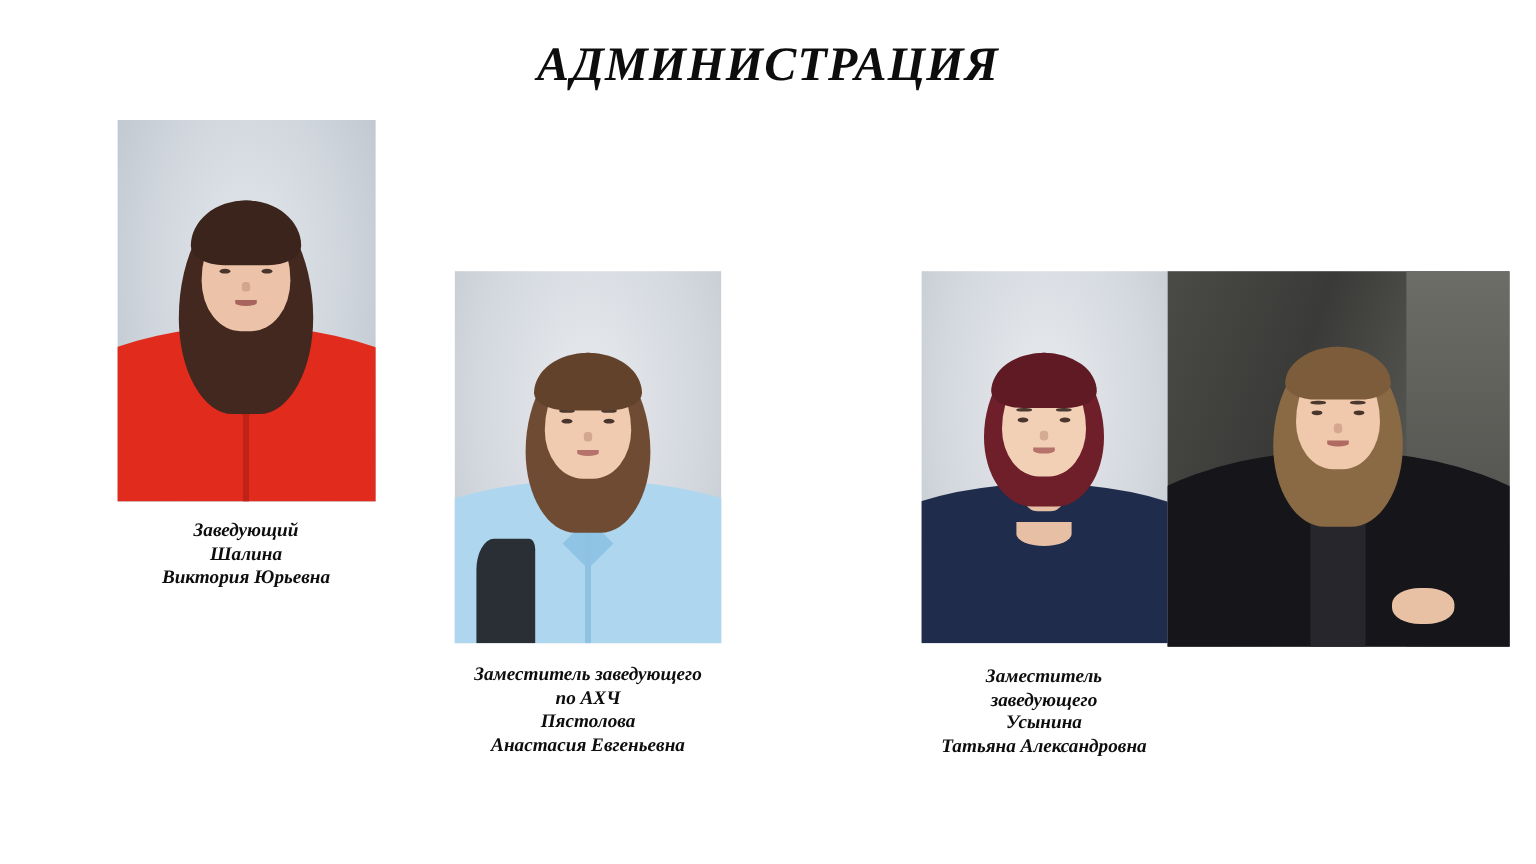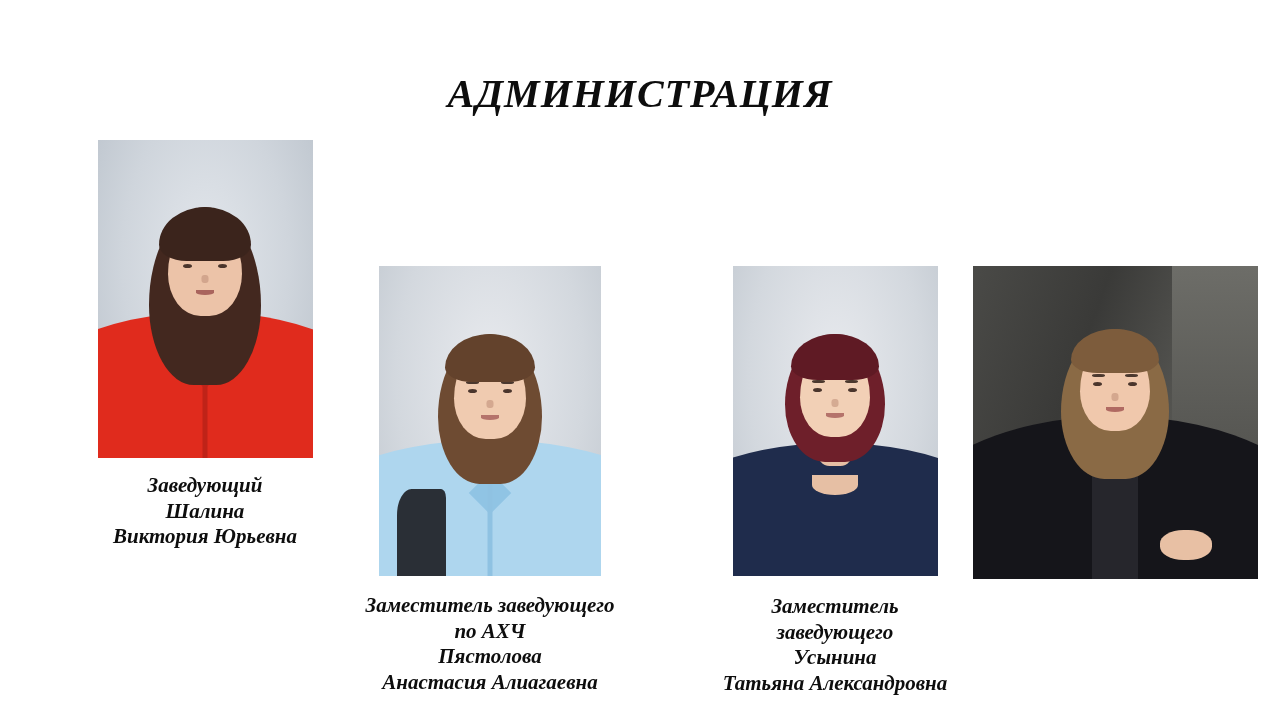--- a/index.html
+++ b/index.html
@@ -11,21 +11,20 @@
     height: 720px;
     background: #ffffff;
     font-family: "Liberation Serif", serif;
     overflow: hidden;
     position: relative;
   }
   .slide {
     position: relative;
     width: 1280px;
     height: 512px;
-    margin-top: 40px;
   }
   .slide-title {
     position: absolute;
     left: 0;
     top: 30px;
     width: 1280px;
     text-align: center;
     font-family: "Liberation Serif", serif;
     font-style: italic;
     font-weight: bold;
@@ -38,39 +37,39 @@
   }
   .photo {
     position: relative;
     overflow: hidden;
     background: #cfd4da;
   }
   .caption {
     font-family: "Liberation Serif", serif;
     font-style: italic;
     font-weight: bold;
-    font-size: 21px;
+    font-size: 16px;
     line-height: 1.22;
     color: #0d0d0d;
     text-align: center;
     white-space: pre-line;
   }
 
   
   #person-1 { left: 60px; top: 100px; width: 290px; }
   #person-1 .photo { width: 215px; height: 318px; margin: 0 auto; }
   #person-1 .caption { margin-top: 15px; }
 
   
   #person-2 { left: 340px; top: 226px; width: 300px; }
   #person-2 .photo { width: 222px; height: 310px; margin: 0 auto; }
   #person-2 .caption { margin-top: 17px; }
 
   
-  #person-3 { left: 690px; top: 226px; width: 290px; }
+  #person-3 { left: 725px; top: 226px; width: 290px; }
   #person-3 .photo { width: 205px; height: 310px; margin: 0 auto; }
   #person-3 .caption { margin-top: 18px; }
 
   
   #person-4 { left: 965px; top: 226px; width: 300px; }
   #person-4 .photo { width: 285px; height: 313px; margin: 0 auto; }
   #person-4 .caption { margin-top: 14px; }
 
   
   .bg-studio-light {
@@ -199,21 +198,21 @@
           <div class="eye" style="right:14px; top:42px;"></div>
           <div class="nose" style="top:53px;"></div>
           <div class="mouth" style="top:68px; background:#b5736b;"></div>
         </div>
         <div class="hair-front" style="top:22%; width:90px; height:48px; background:#63422c;"></div>
       </div>
     </div>
     <div class="caption">Заместитель заведующего
 по АХЧ
 Пястолова
-Анастасия Алиагаевна</div>
+Анастасия Евгеньевна</div>
   </div>
 
   <div class="person" id="person-3">
     <div class="photo bg-studio-grey">
       <div class="fig">
         <div class="shoulders" style="background:#1f2c4c; width:185%; height:43%;"></div>
         <div style="position:absolute; left:50%; bottom:26%; transform:translateX(-50%); width:46px; height:20px; background:#e6bfa4; border-radius:0 0 60% 60%;"></div>
         <div class="neck" style="top:51%; width:36px; height:42px; background:#e6bfa4;"></div>
         <div class="hair-back" style="top:22%; width:100px; height:128px; background:#6e1f2a;"></div>
         <div class="head" style="top:26%; width:70px; height:90px; background:#f2d0b6;">

